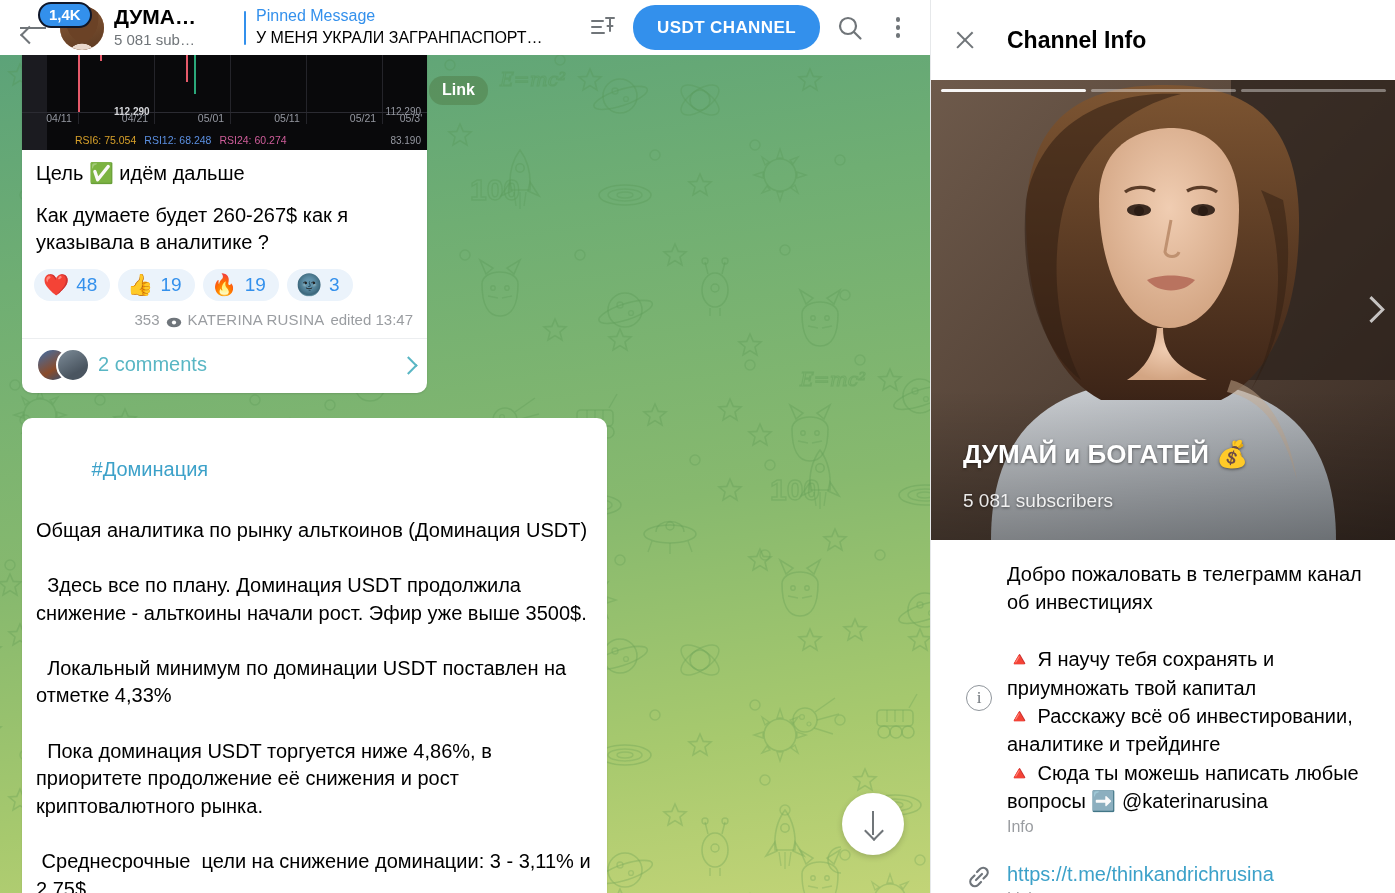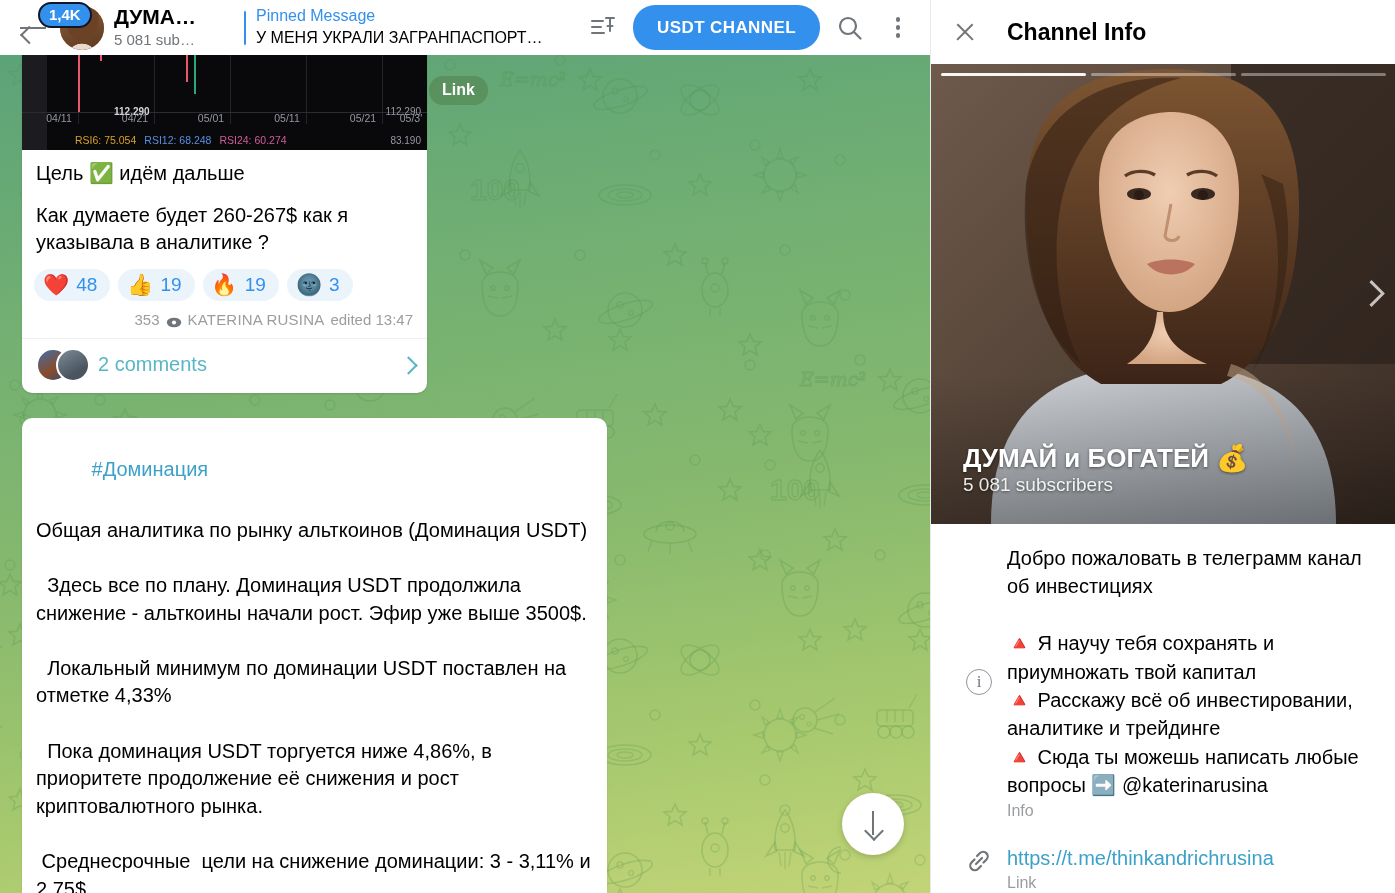--- a/index.html
+++ b/index.html
@@ -174,21 +174,21 @@
   .dn-arrow:after {
     content:""; position:absolute; left:4px; top:13px; width:12px; height:12px;
     border-right:2.4px solid #707579; border-bottom:2.4px solid #707579; transform: rotate(45deg);
   }
 
   
   .info-col {
     position: relative; width: 465px; height: 893px; background: #fff;
     border-left: 1px solid #e6e8ea; overflow: hidden;
   }
-  .info-header { height: 64px; display: flex; align-items: center; padding: 0 12px; background:#fff; }
+  .info-header { height: 80px; display: flex; align-items: center; padding: 0 12px; background:#fff; }
   .close-x { width: 44px; height: 44px; position: relative; display:flex;align-items:center;justify-content:center; }
   .close-x:before, .close-x:after {
     content:""; position:absolute; left: 11px; top: 21px; width: 22px; height: 2.4px; background: #707579;
   }
   .close-x:before { transform: rotate(45deg); } .close-x:after { transform: rotate(-45deg); }
   .info-title { font-size: 23px; font-weight: bold; color: #000; margin-left: 20px; }
 
   .photo-hero { position: relative; width: 465px; height: 460px; overflow: hidden; background: #2c221c; }
   .photo-art { position: absolute; inset: 0; }
   .carousel-bars { position: absolute; left: 10px; right: 10px; top: 9px; display: flex; gap: 5px; z-index: 6; }
@@ -201,21 +201,21 @@
   }
   .hero-fade {
     position: absolute; left:0; right:0; bottom:0; height: 150px;
     background: linear-gradient(to bottom, rgba(0,0,0,0) 0%, rgba(0,0,0,.16) 55%, rgba(0,0,0,.3) 100%);
   }
   .hero-caption { position: absolute; left: 32px; bottom: 28px; z-index: 7; }
   .hero-name {
     font-size: 26px; font-weight: bold; color: #fff; line-height: 1.2;
     text-shadow: 0 1px 3px rgba(0,0,0,.5);
   }
-  .hero-subs { font-size: 19px; color: rgba(255,255,255,.9); margin-top: 0; text-shadow: 0 1px 3px rgba(0,0,0,.5); }
+  .hero-subs { font-size: 19px; color: rgba(255,255,255,.9); margin-top: 20px; text-shadow: 0 1px 3px rgba(0,0,0,.5); }
 
   .info-rows { padding: 6px 0 0; }
   .info-row { display: flex; padding: 14px 20px 10px; cursor: pointer; }
   .info-row .ico { width: 56px; flex: 0 0 auto; display: flex; align-items: flex-start; justify-content: center; padding-top: 2px; }
   .info-row .body { flex: 1 1 auto; min-width: 0; }
   .info-row .val { font-size: 20px; color: #000; line-height: 1.42; white-space: pre-wrap; word-wrap: break-word; }
   .info-row .sub { font-size: 16px; color: #9a9da1; margin-top: 2px; }
   .info-row .val.link { color: #3ca1c9; }
   .mention { color: #000000; }
   .tri { color: #e8362c; }

